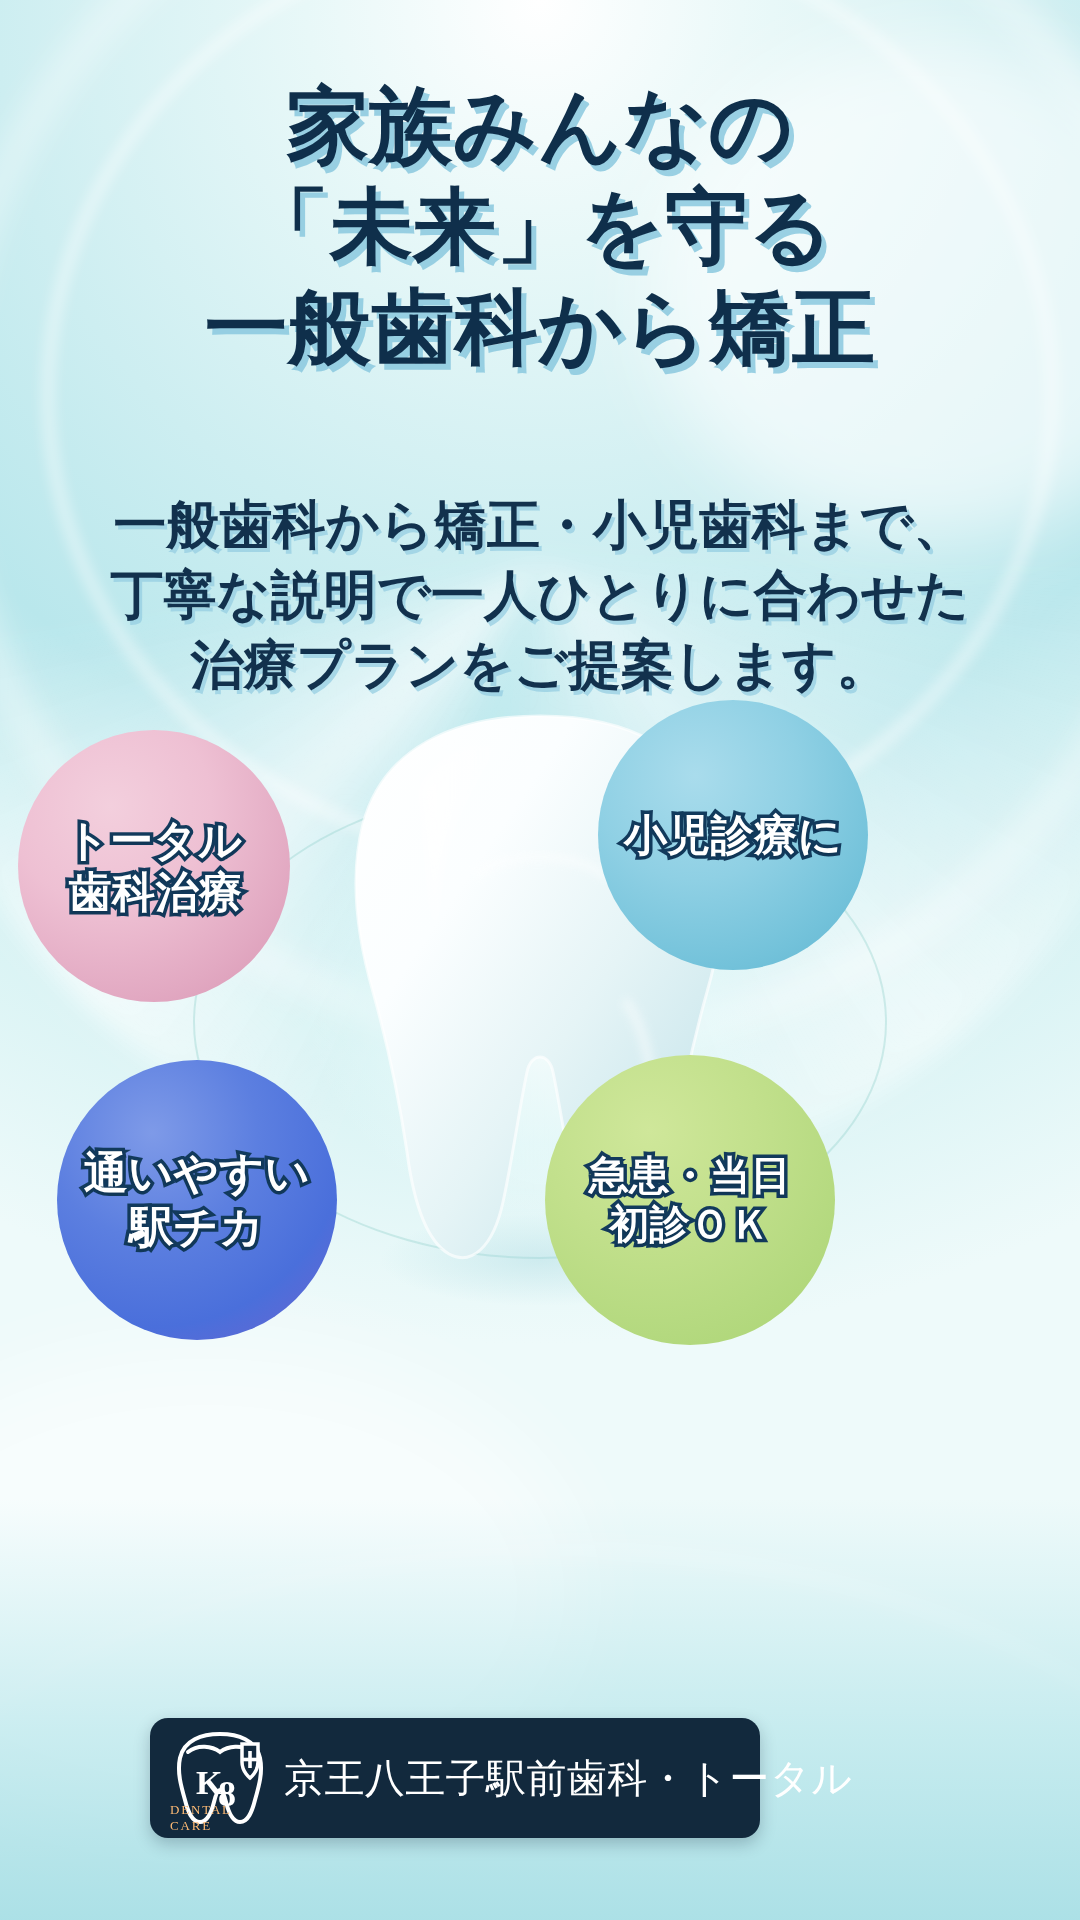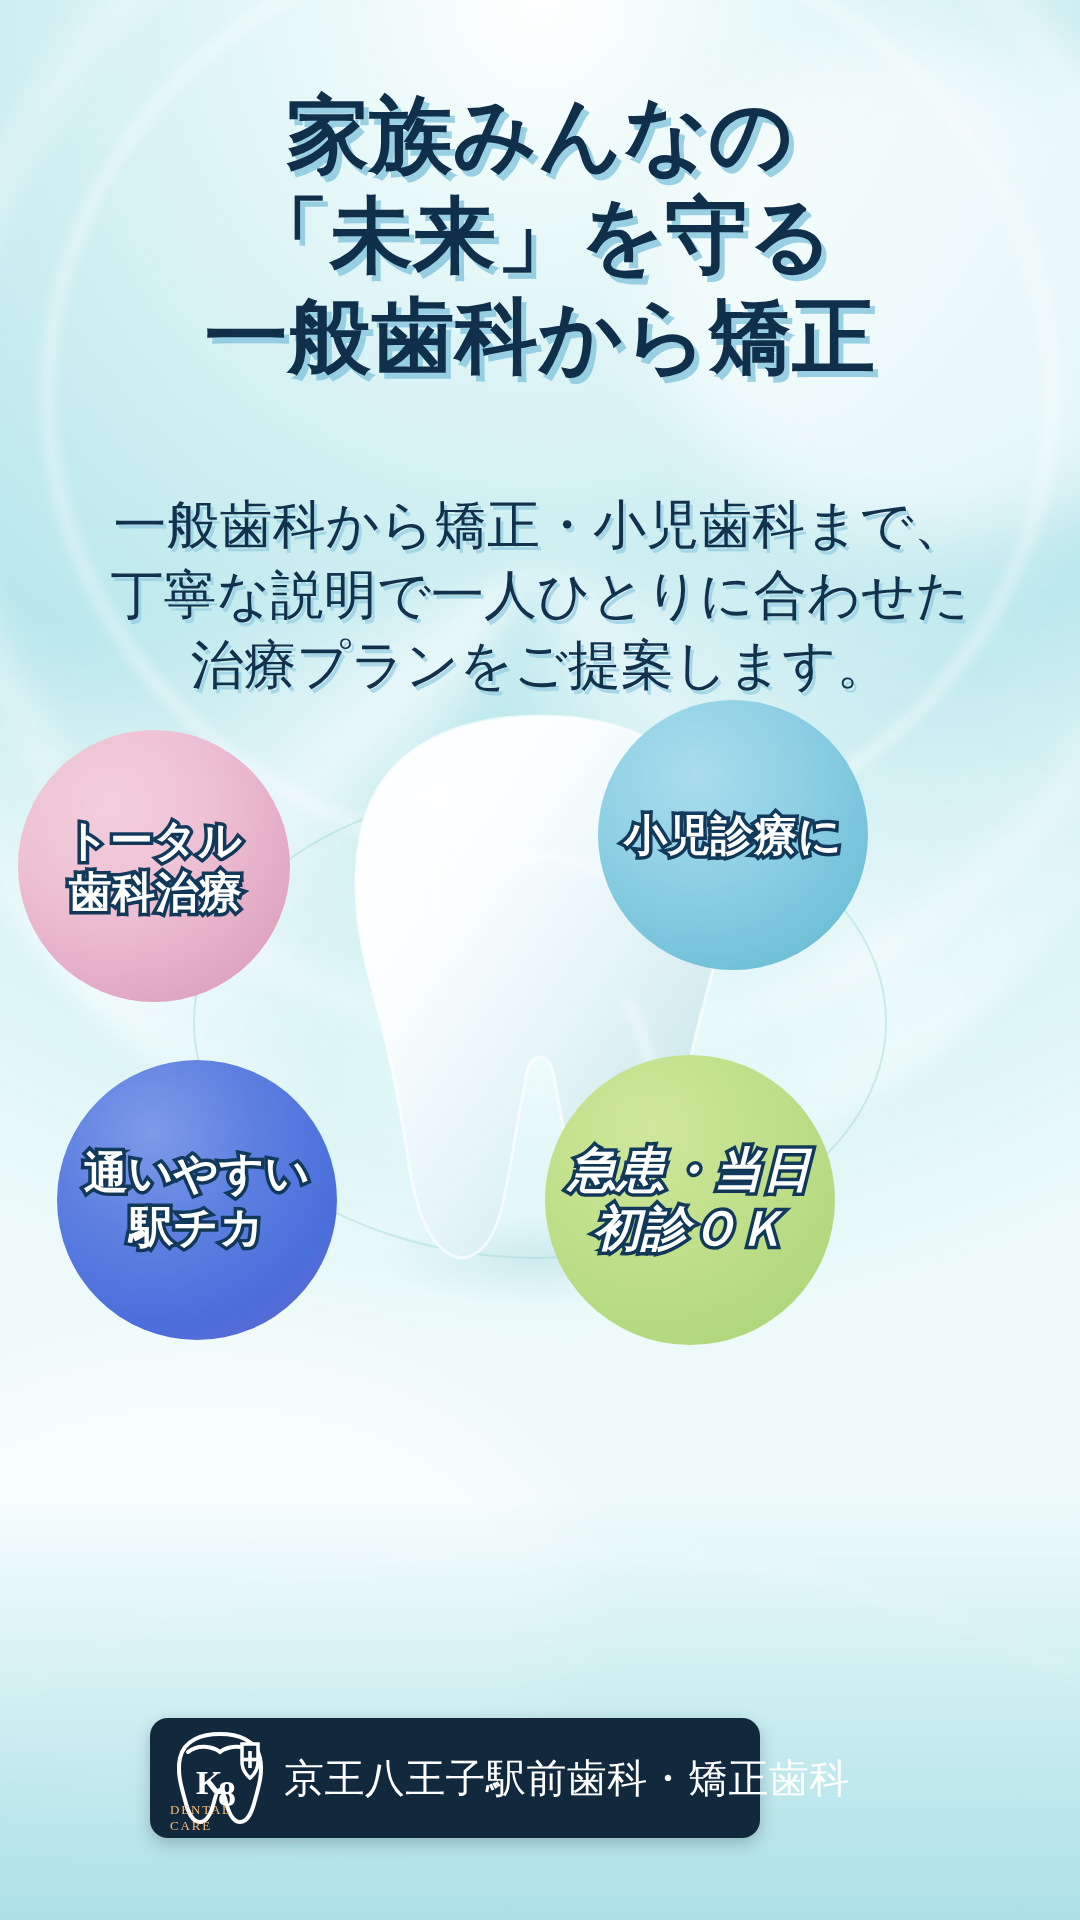--- a/index.html
+++ b/index.html
@@ -57,38 +57,38 @@
     border:16px solid rgba(255,255,255,.40);
     filter:blur(10px);
   }
   .bg-teal-bottom{
     position:absolute;left:0;bottom:0;width:100%;height:22%;
     background:linear-gradient(180deg,rgba(171,226,231,0) 0%,rgba(166,224,230,.55) 55%,rgba(150,216,224,.75) 100%);
   }
 
   
   .headline{
-    position:absolute;left:0;right:0;top:89px;
+    position:absolute;left:0;right:0;top:80px;
     text-align:center;
     color:#0f2f4b;
     font-weight:700;
     letter-spacing:.02em;
     line-height:1.12;
     text-shadow:5px 6px 0 rgba(138,200,222,.85);
   }
   .headline .hl{display:block;white-space:nowrap;}
   .hl1{font-size:83px;}
   .hl2{font-size:83px;margin-top:8px;}
   .hl3{font-size:83px;margin-top:8px;}
 
   
   .subtitle{
     position:absolute;left:0;right:0;top:490px;
     text-align:center;color:#12314d;
-    font-weight:400;font-size:53px;line-height:1.32;
+    font-weight:700;font-size:53px;line-height:1.32;
     text-shadow:3px 4px 0 rgba(150,206,226,.75);
   }
   .subtitle .sl{display:block;white-space:nowrap;}
 
   
   .tooth-wrap{position:absolute;left:50%;top:700px;transform:translateX(-50%);width:430px;height:620px;}
   .tooth-glow{
     position:absolute;left:50%;top:46%;transform:translate(-50%,-50%);
     width:470px;height:470px;border-radius:50%;
     background:radial-gradient(circle,rgba(255,255,255,.9) 0%,rgba(232,250,250,.5) 48%,rgba(232,250,250,0) 72%);
@@ -123,22 +123,21 @@
     font-size:43px;
   }
   .badge-blue{
     left:57px;top:1060px;width:280px;height:280px;
     background:radial-gradient(circle at 34% 26%,#7e9ae8 0%,#5c7fe0 38%,#4a6fdb 70%,#6f63cf 100%);
     font-size:44px;
   }
   .badge-green{
     left:545px;top:1055px;width:290px;height:290px;
     background:radial-gradient(circle at 36% 26%,#cfe79a 0%,#c2e08c 38%,#b4d97f 72%,#a9d472 100%);
-    font-size:48px;
-    font-style:italic;
+    font-size:40px;
   }
 
   
   .logobar{
     position:absolute;left:150px;top:1718px;width:610px;height:120px;
     background:#12293d;border-radius:18px;
     display:flex;align-items:center;padding:0 14px 0 22px;box-sizing:border-box;
     box-shadow:0 6px 16px rgba(18,41,61,.25);
   }
   .logomark{position:relative;width:96px;height:104px;flex:0 0 auto;}
@@ -290,16 +289,16 @@
         <path d="M16 26 C 26 18, 40 20, 48 26 C 56 20, 70 18, 80 26" fill="none" stroke="#ffffff" stroke-width="4" stroke-linecap="round"></path>
         <path d="M70 18 L86 18 L86 36 C 86 46, 78 52, 78 52
                  C 78 52, 70 46, 70 36 Z" fill="#12293d" stroke="#ffffff" stroke-width="3.5"></path>
         <rect x="76.2" y="25" width="3.6" height="17" fill="#ffffff"></rect>
         <rect x="69.5" y="31.7" width="17" height="3.6" fill="#ffffff"></rect>
         <text x="24" y="68" font-family="Liberation Serif, DejaVu Serif, serif" font-size="34" font-weight="700" fill="#ffffff">K</text>
         <text x="46" y="80" font-family="Liberation Serif, DejaVu Serif, serif" font-size="36" font-weight="700" fill="#ffffff">8</text>
       </svg>
       <span class="logo-sub">DENTAL CARE</span>
     </div>
-    <span class="clinic-name">京王八王子駅前歯科・矯正歯科</span>
+    <span class="clinic-name">京王八王子駅前歯科・トータル</span>
   </div>
 
 </div>
 
 </body></html>

